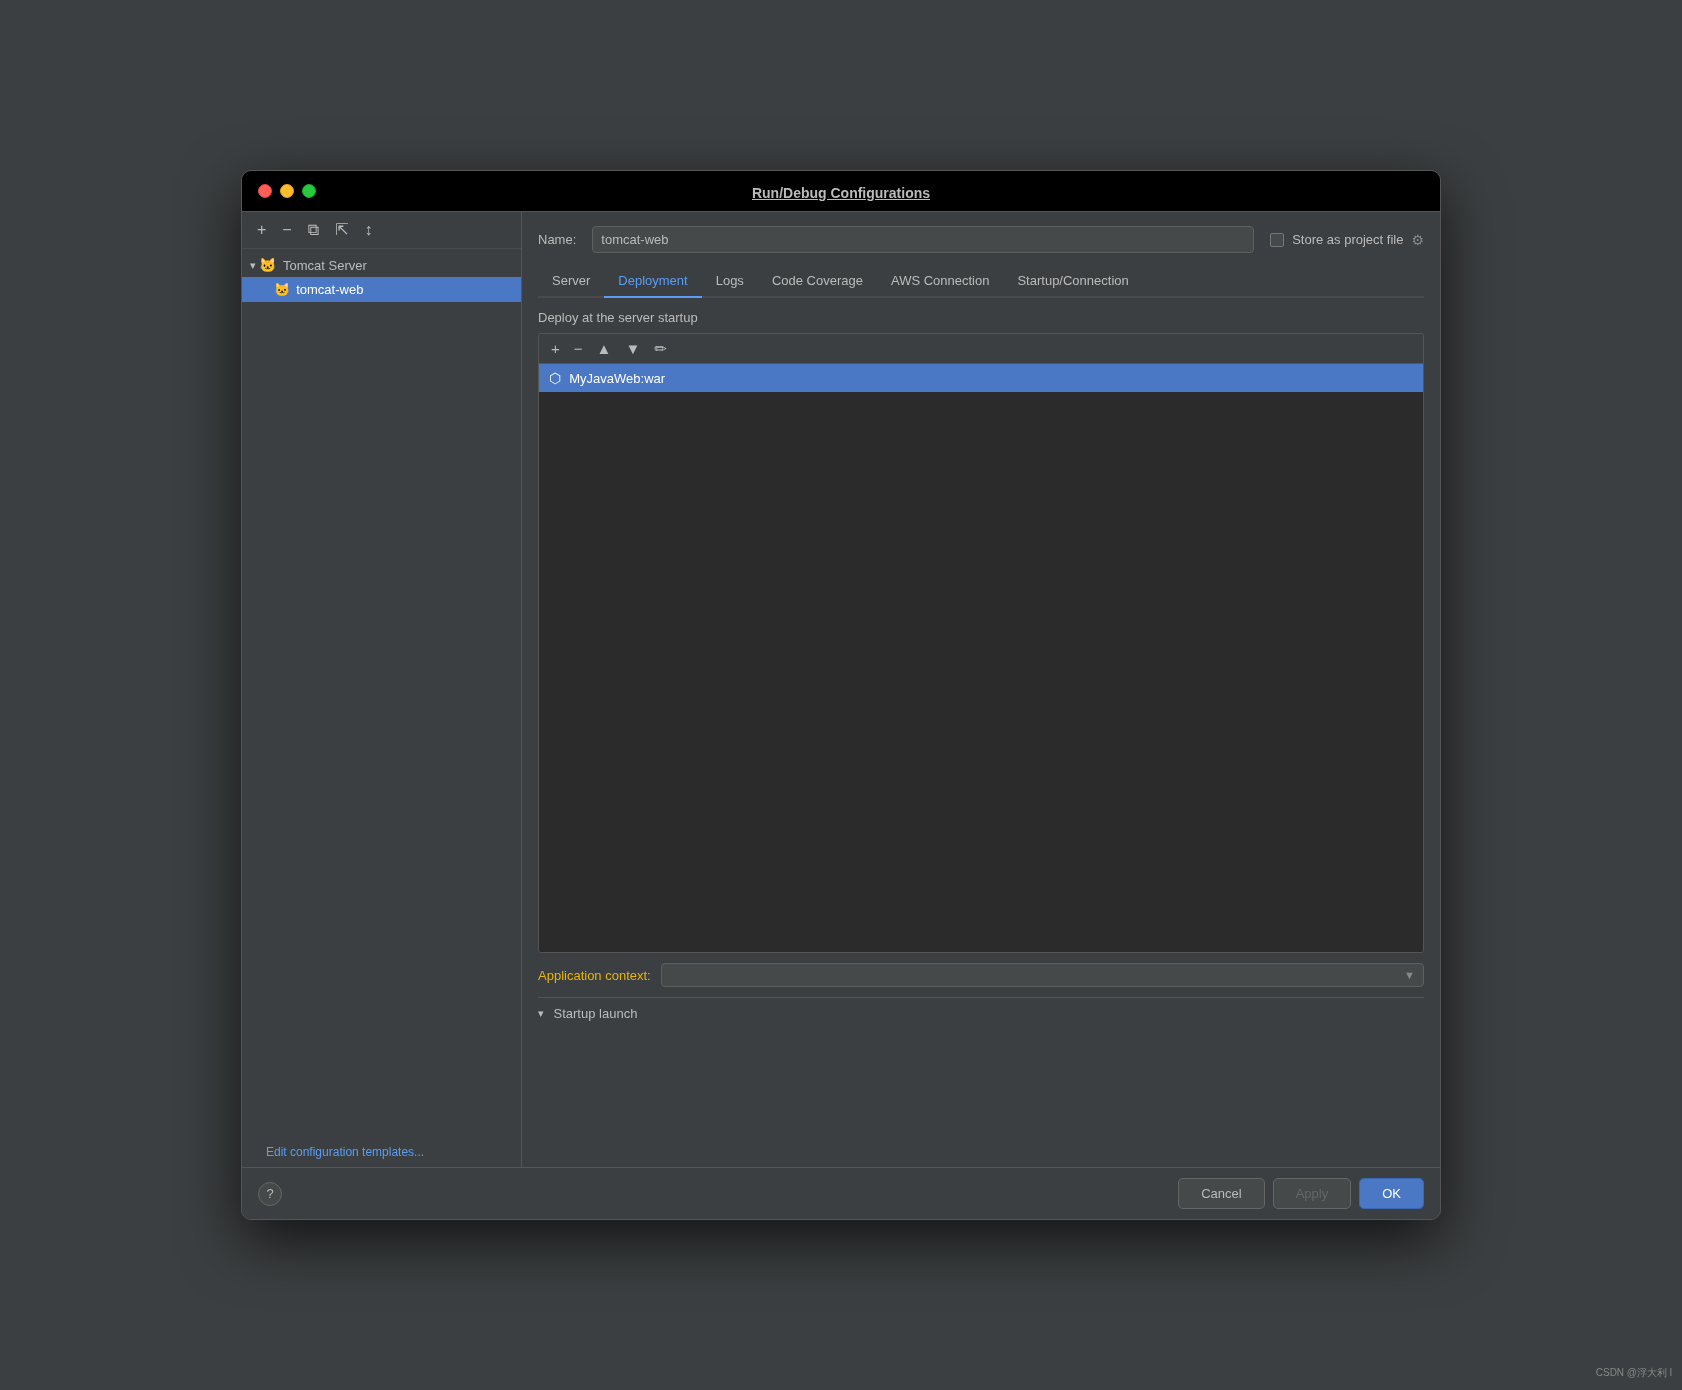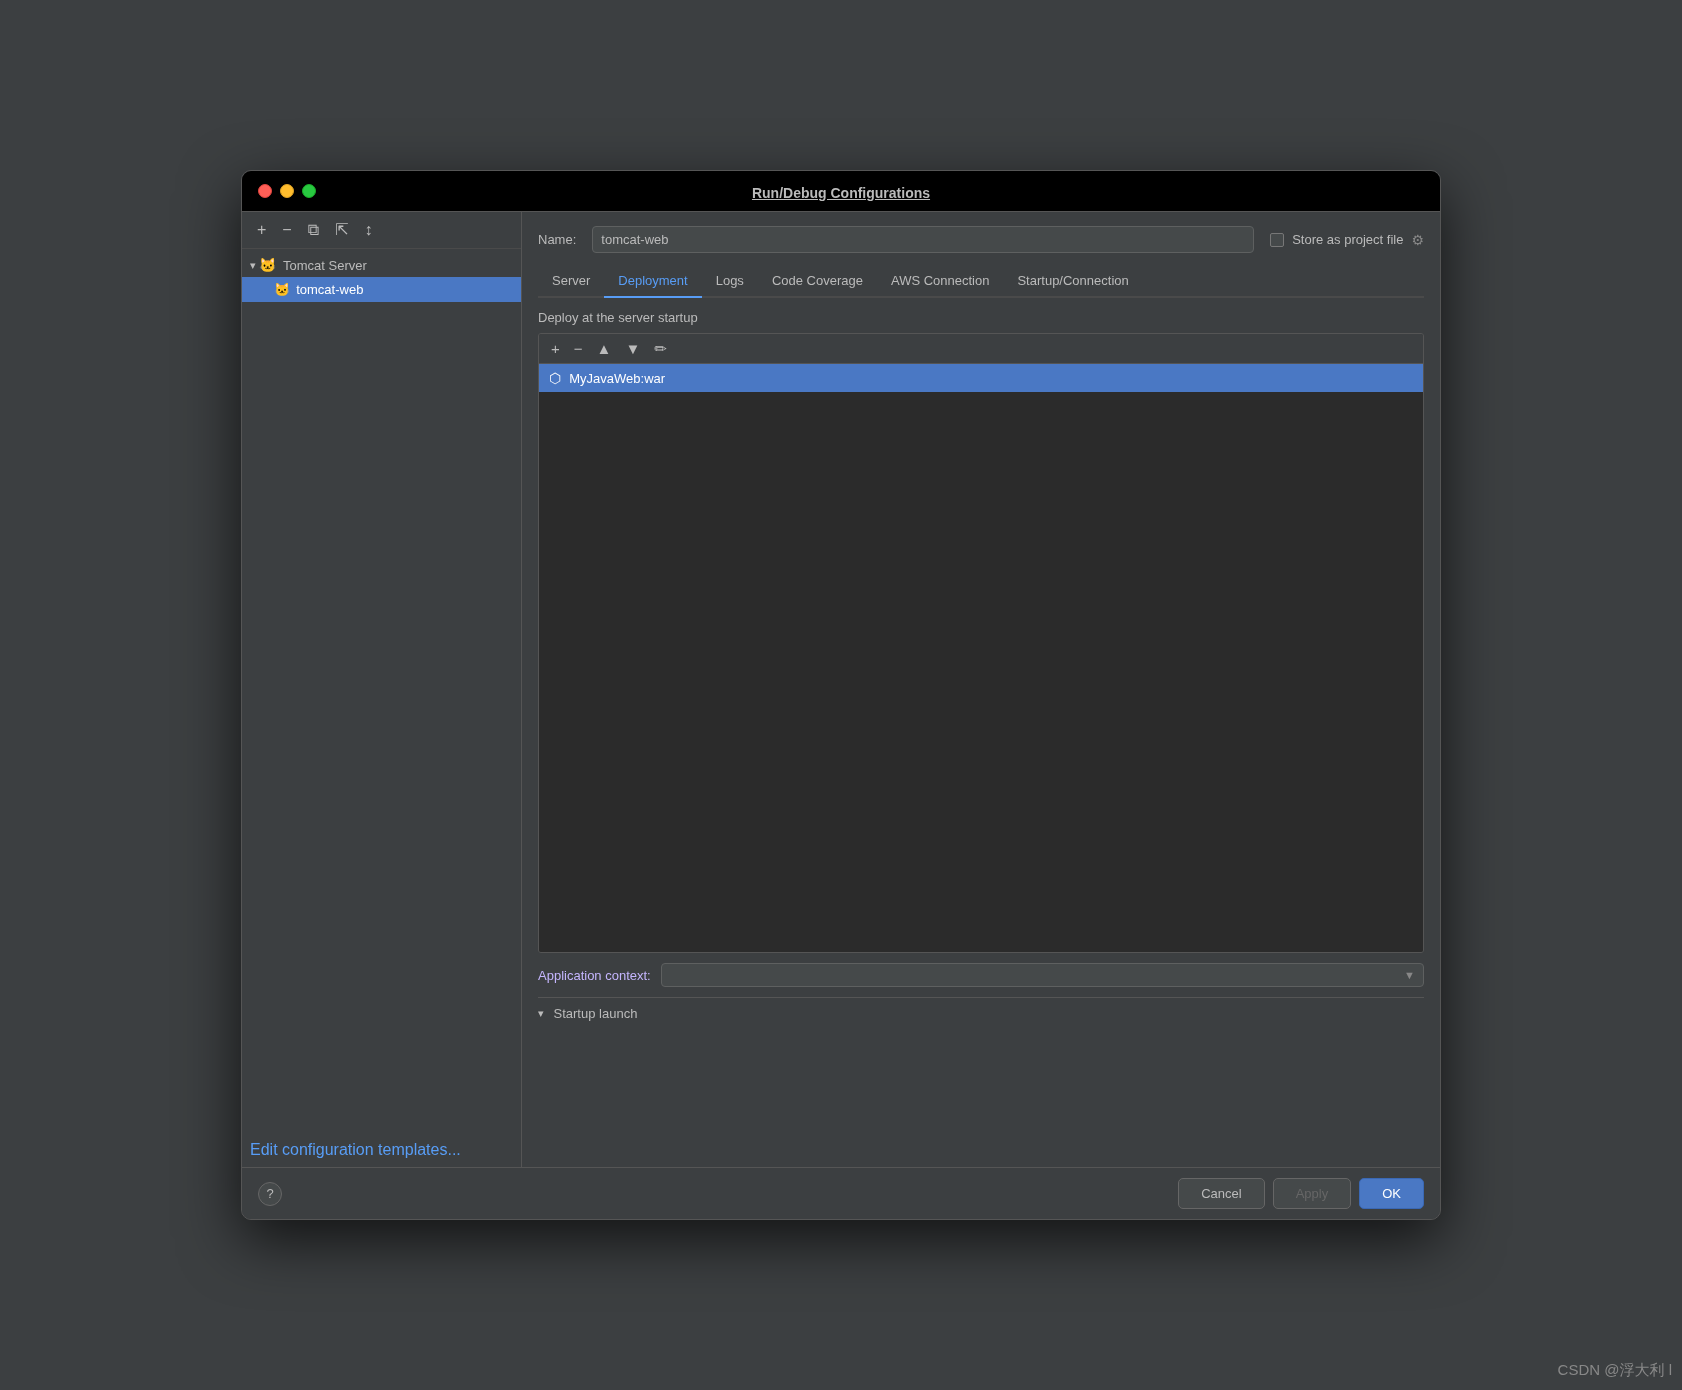--- a/index.html
+++ b/index.html
@@ -118,23 +118,23 @@
     .sidebar-item.selected {
       background: #4a78c4;
       color: #ffffff;
     }
     .sidebar-item-icon {
       margin-right: 6px;
       font-size: 13px;
     }
     .edit-templates-link {
       color: #589df6;
-      padding: 8px 8px;
-      cursor: pointer;
-      font-size: 16px;
+      padding: 8px 24px;
+      cursor: pointer;
+      font-size: 12px;
       margin-top: auto;
     }
     .right-panel {
       flex: 1;
       display: flex;
       flex-direction: column;
       overflow: hidden;
       padding: 14px 16px 0 16px;
     }
     .name-row {
@@ -256,21 +256,21 @@
       margin-right: 8px;
       font-size: 14px;
     }
     .app-context-row {
       display: flex;
       align-items: center;
       padding: 10px 0;
       gap: 10px;
     }
     .app-context-label {
-      color: #c4b5fd;
+      color: #eab308;
       font-size: 13px;
       white-space: nowrap;
     }
     .app-context-input {
       flex: 1;
       background: #45494a;
       border: 1px solid #5e6060;
       border-radius: 4px;
       color: #bbbbbb;
       padding: 5px 8px;
@@ -342,21 +342,21 @@
     }
     .btn.disabled {
       color: #666;
       cursor: default;
     }
     .watermark {
       position: fixed;
       bottom: 10px;
       right: 10px;
       color: #888;
-      font-size: 15px;
+      font-size: 10px;
     }
   </style>
 </head>
 <body>
 
 <div class="dialog">
 
   <div class="title-bar">
     <div class="title-bar-buttons">
       <div class="traffic-light close"></div>

